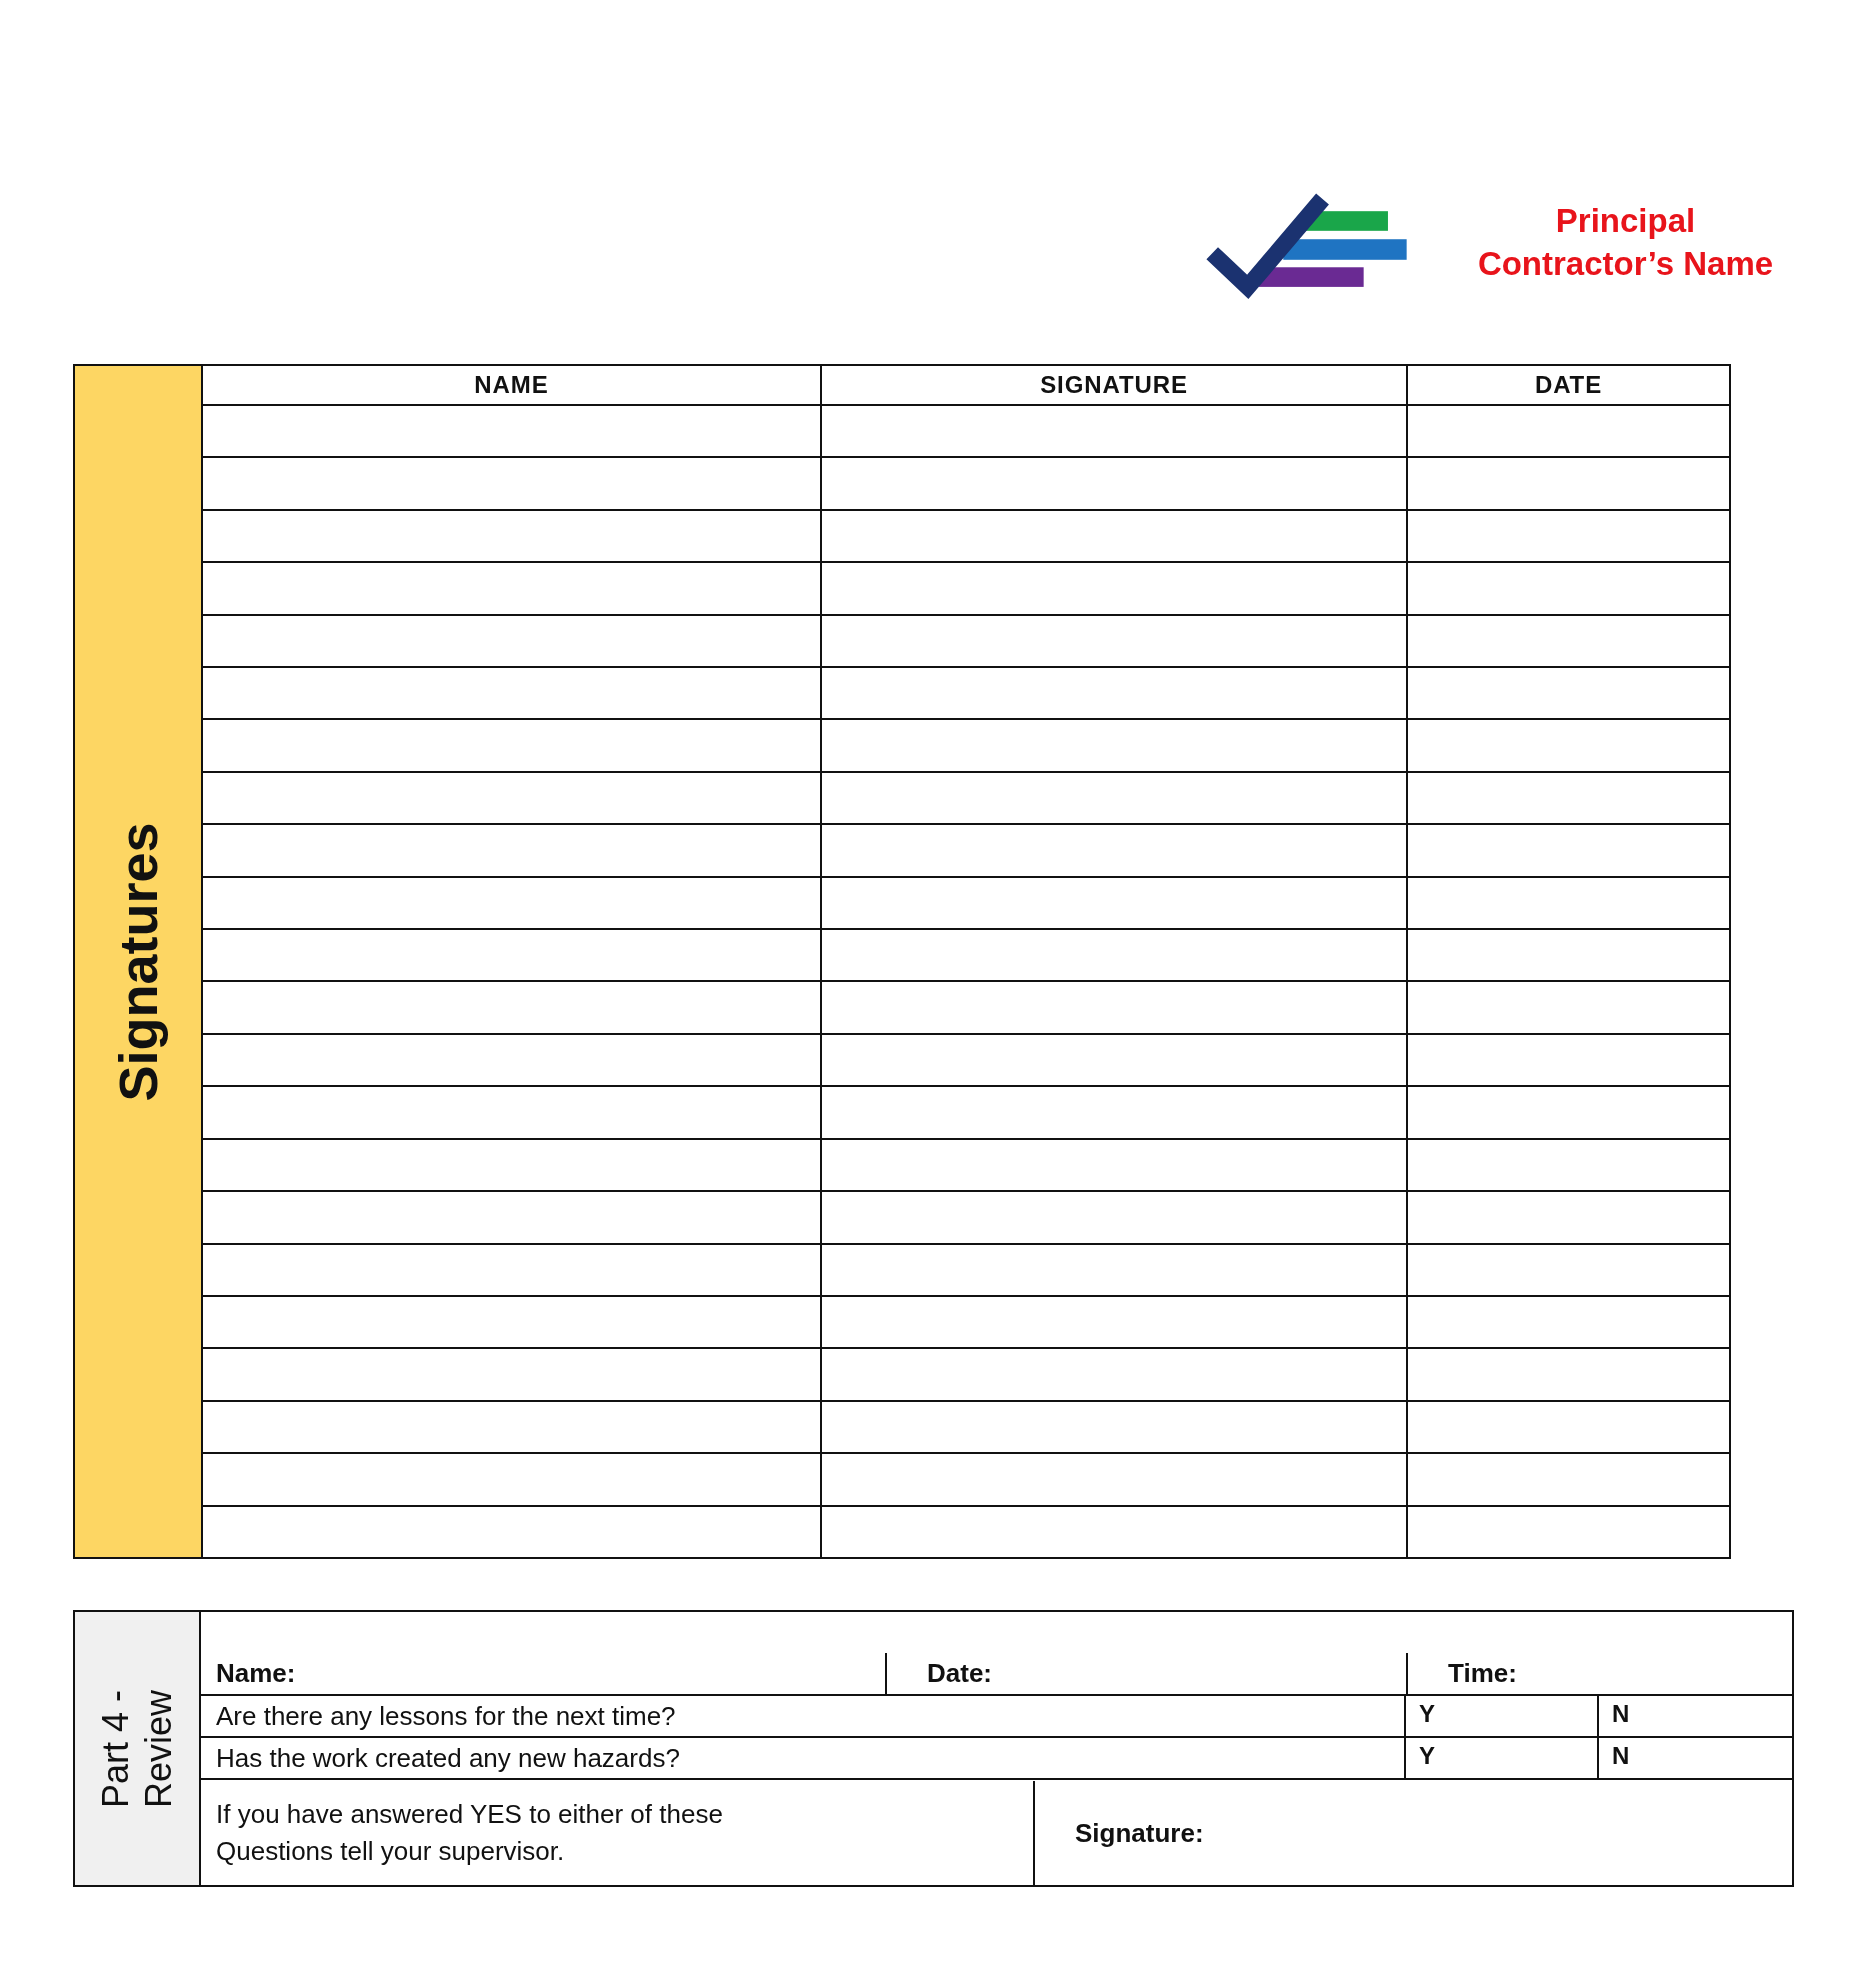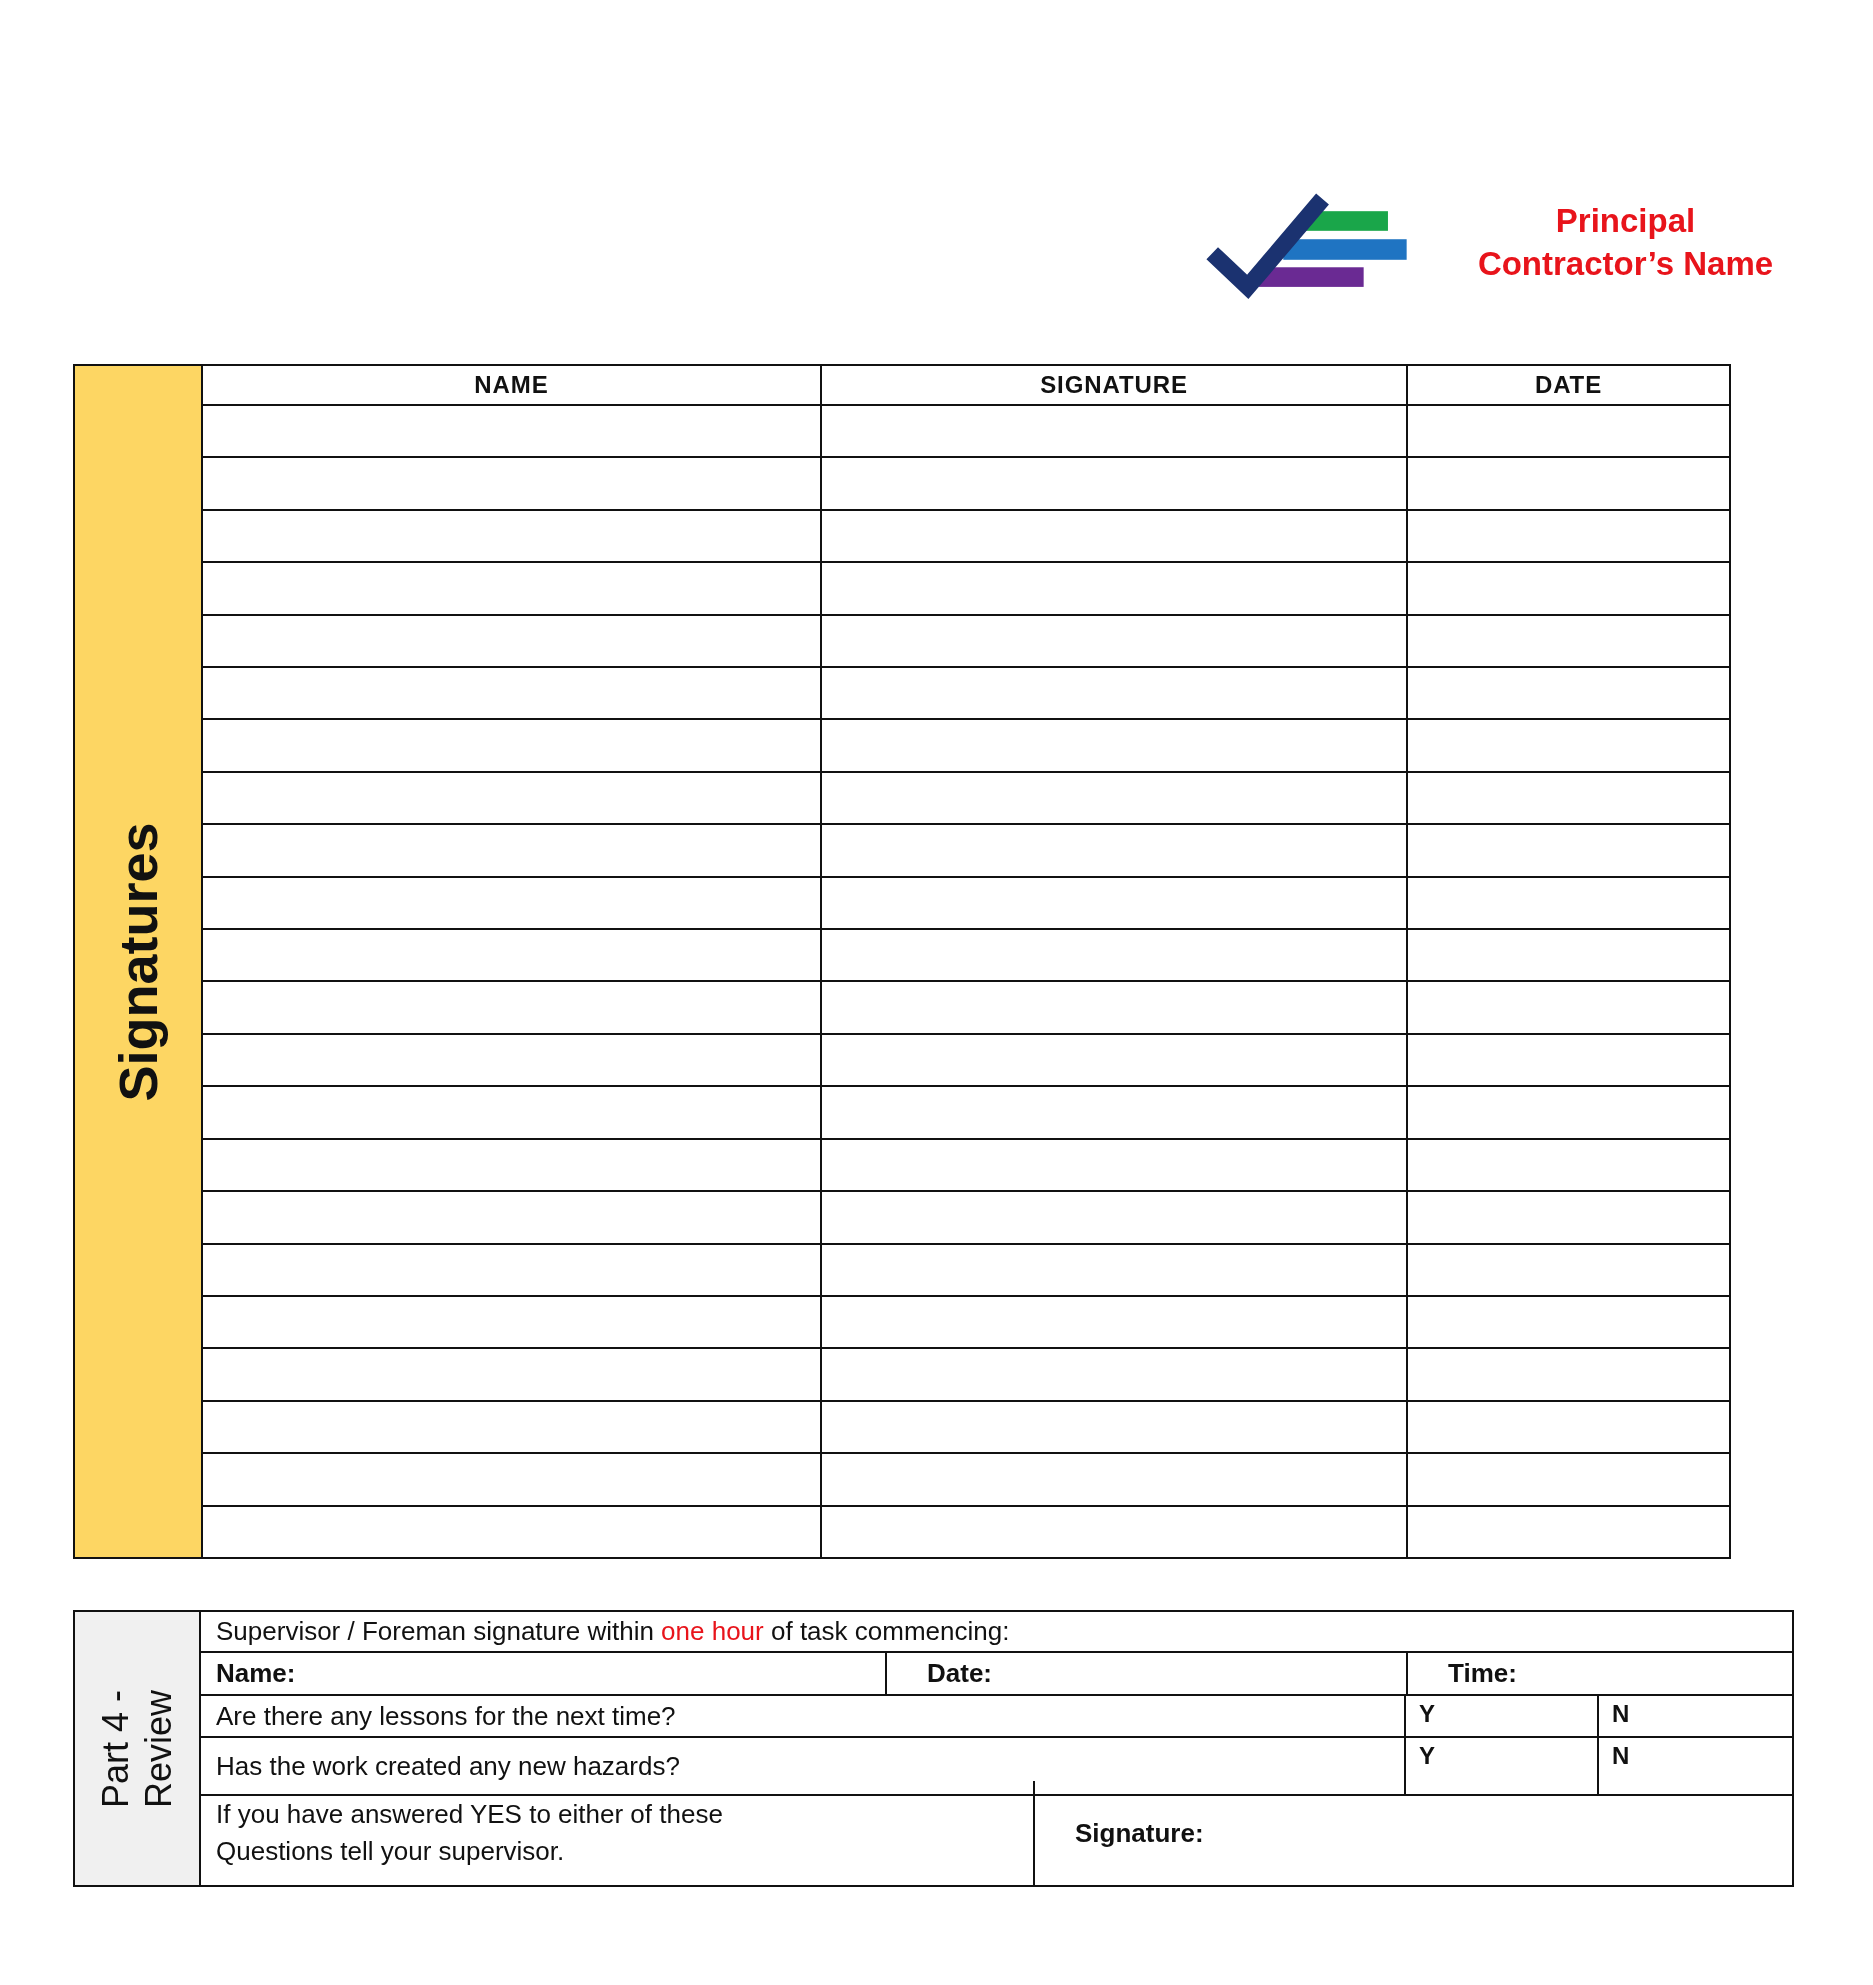--- a/index.html
+++ b/index.html
@@ -206,47 +206,40 @@
 </div>
 
 <div class="rev-block">
   <div class="rev-side">
     <div class="rev-side-label">
       <div>Part 4 -</div>
       <div>Review</div>
     </div>
   </div>
 
-  <div class="rev-row" style="top:0; height:41px;">
-    <div class="rev-cell" style="left:0; right:0;">
-      <span style="white-space:pre">Supervisor / Foreman signature within </span>
-        <span class="red">one hour</span>
-        <span style="white-space:pre"> of task commencing:</span>
-    </div>
-  </div>
 
   <div class="rev-row" style="top:41px; height:43px;">
     <div class="rev-cell bold" style="left:0; width:684px;border-radius:20px;">
       <span>Name:</span>
     </div>
     <div class="rev-cell bold vdiv" style="left:684px; width:521px;">
       <span>Date:</span>
     </div>
     <div class="rev-cell bold vdiv" style="left:1205px; right:0;">
       <span>Time:</span>
     </div>
   </div>
 
   <div class="rev-row" style="top:84px; height:42px;padding-left:32px;">
     <div class="rev-cell" style="left:0; width:1203px;">Are there any lessons for the next time?</div>
     <div class="rev-cell yn vdiv" style="left:1203px; width:193px;">Y</div>
     <div class="rev-cell yn vdiv" style="left:1396px; right:0;">N</div>
   </div>
 
-  <div class="rev-row" style="top:126px; height:58px;">
+  <div class="rev-row" style="top:126px; height:42px;">
     <div class="rev-cell" style="left:0; width:1203px;">Has the work created any new hazards?</div>
     <div class="rev-cell yn vdiv" style="left:1203px; width:193px;">Y</div>
     <div class="rev-cell yn vdiv" style="left:1396px; right:0;">N</div>
   </div>
 
   <div class="rev-row" style="top:169px; bottom:0; border-bottom:none;">
     <div class="rev-cell" style="left:0; width:692px; flex-direction:column; align-items:flex-start; justify-content:center; line-height:37px;">
       <div>If you have answered YES to either of these</div>
       <div>Questions tell your supervisor.</div>
     </div>

